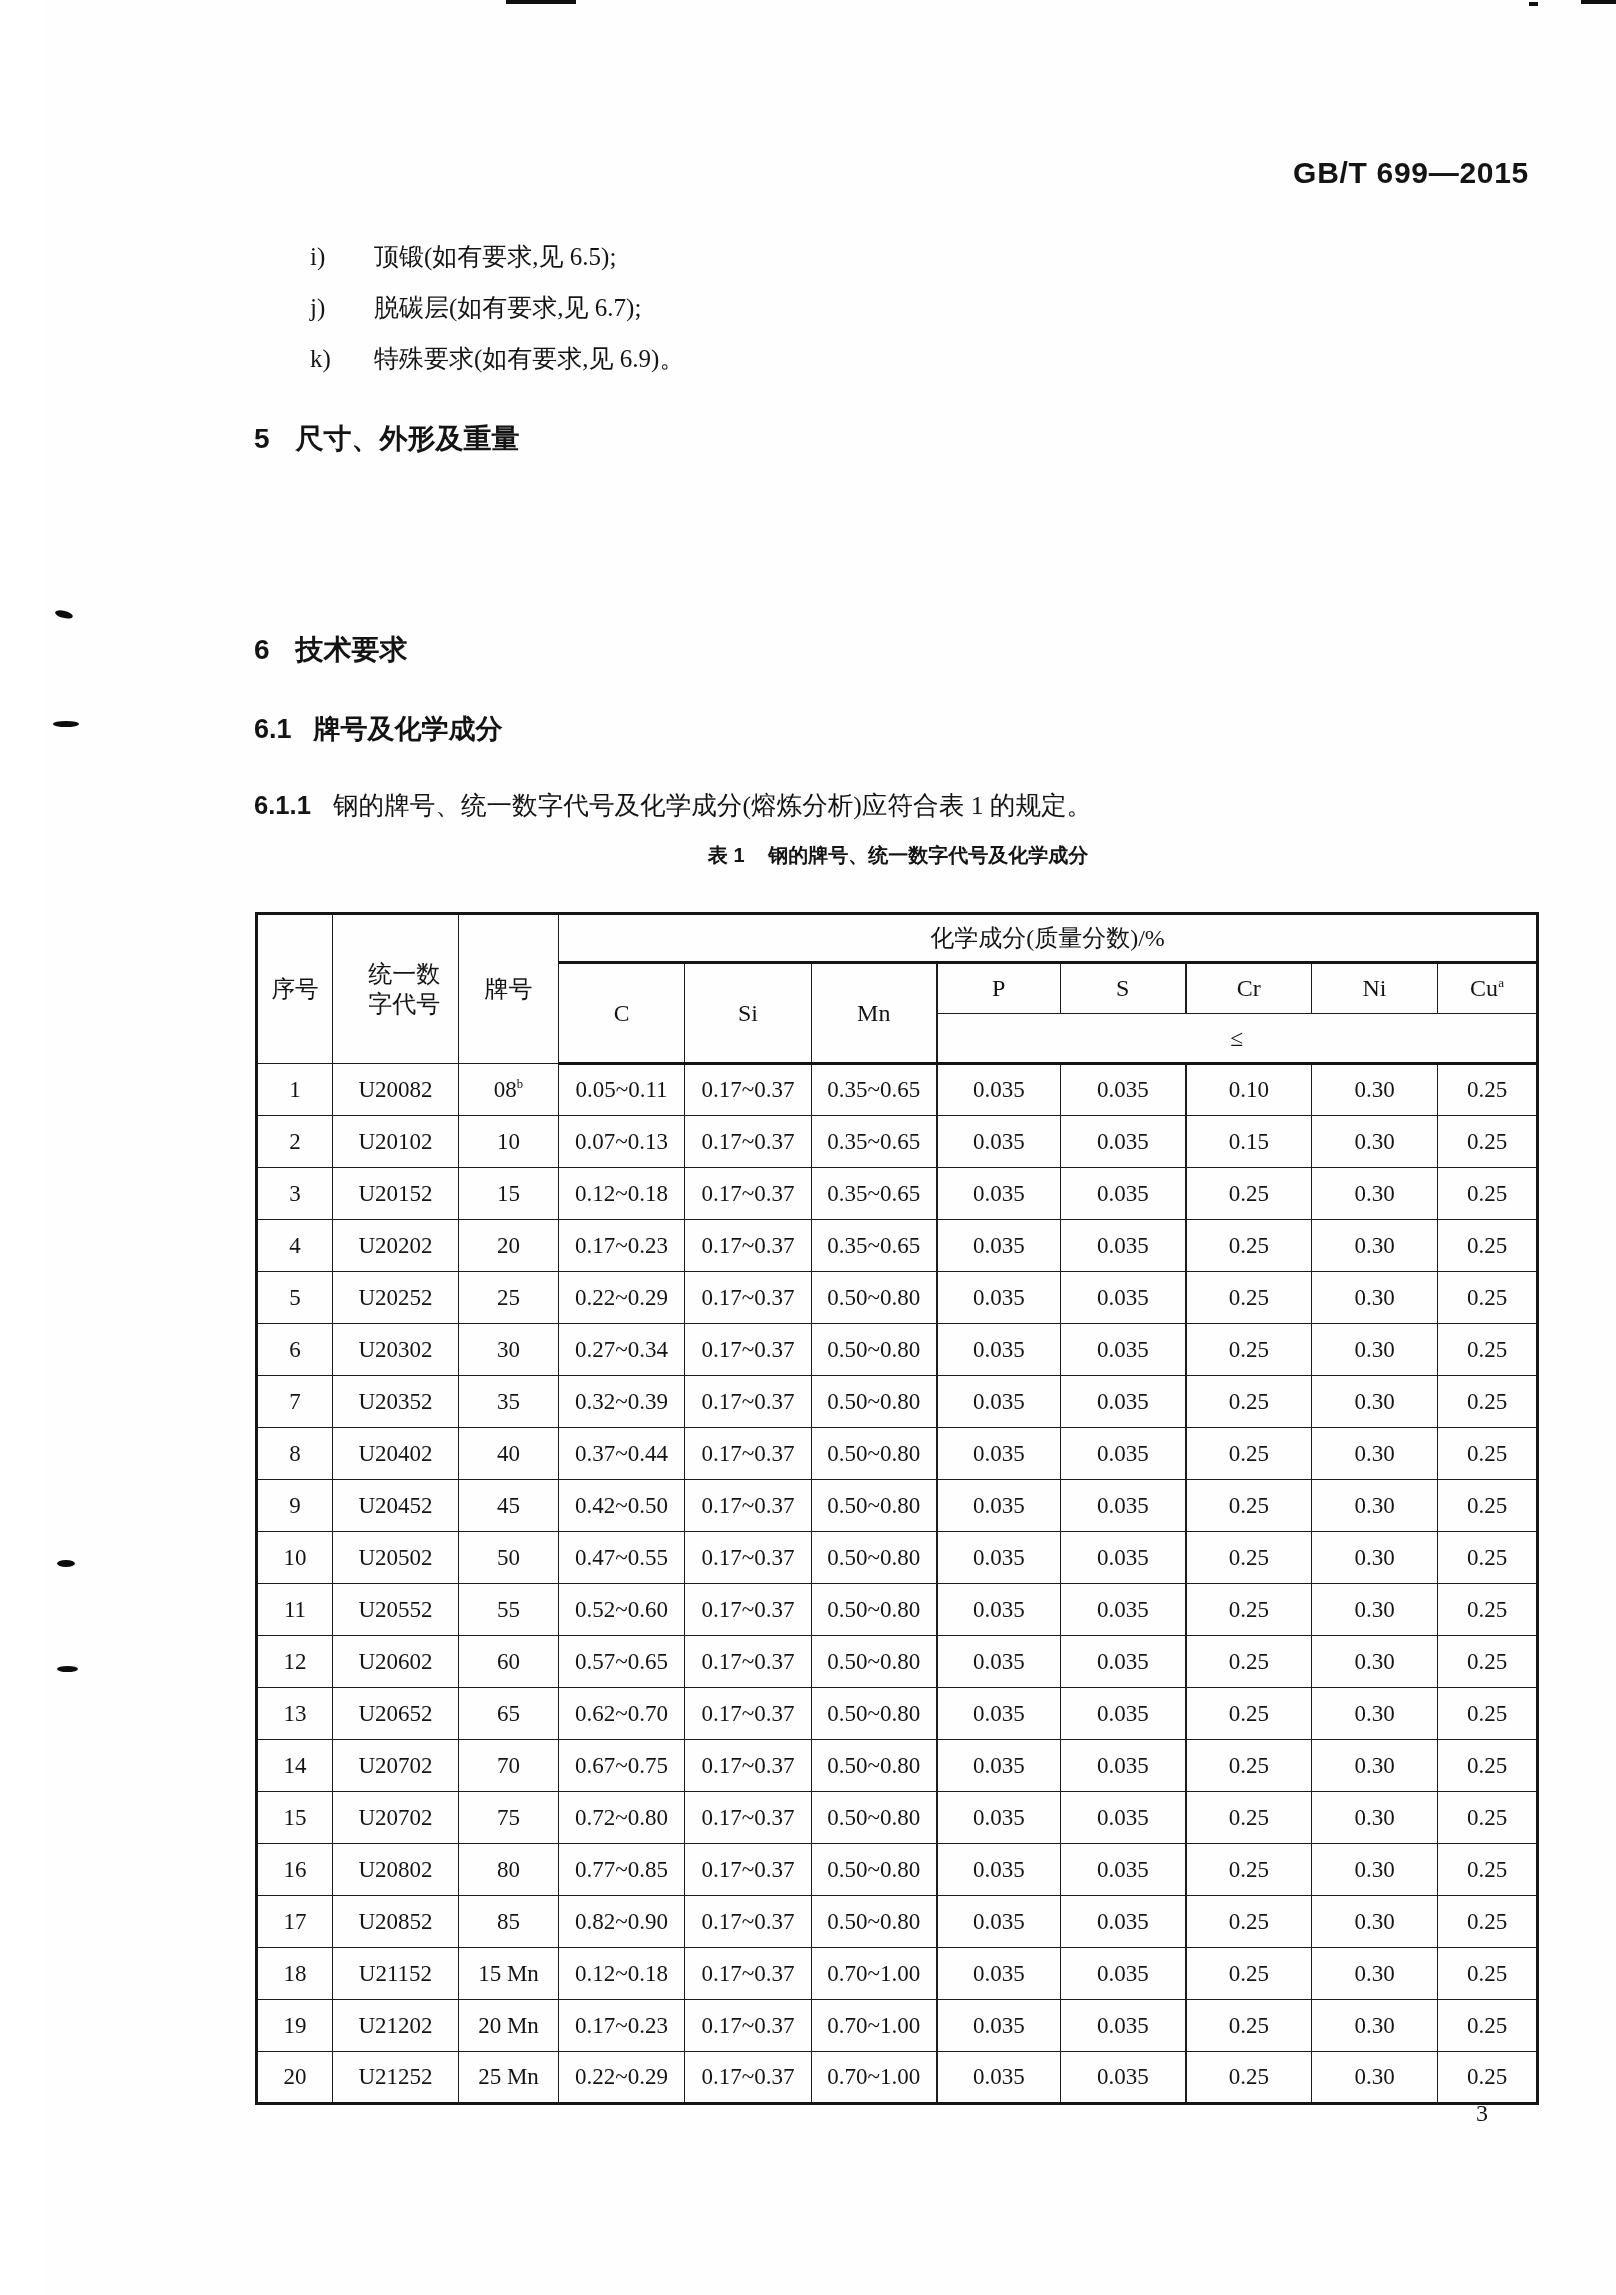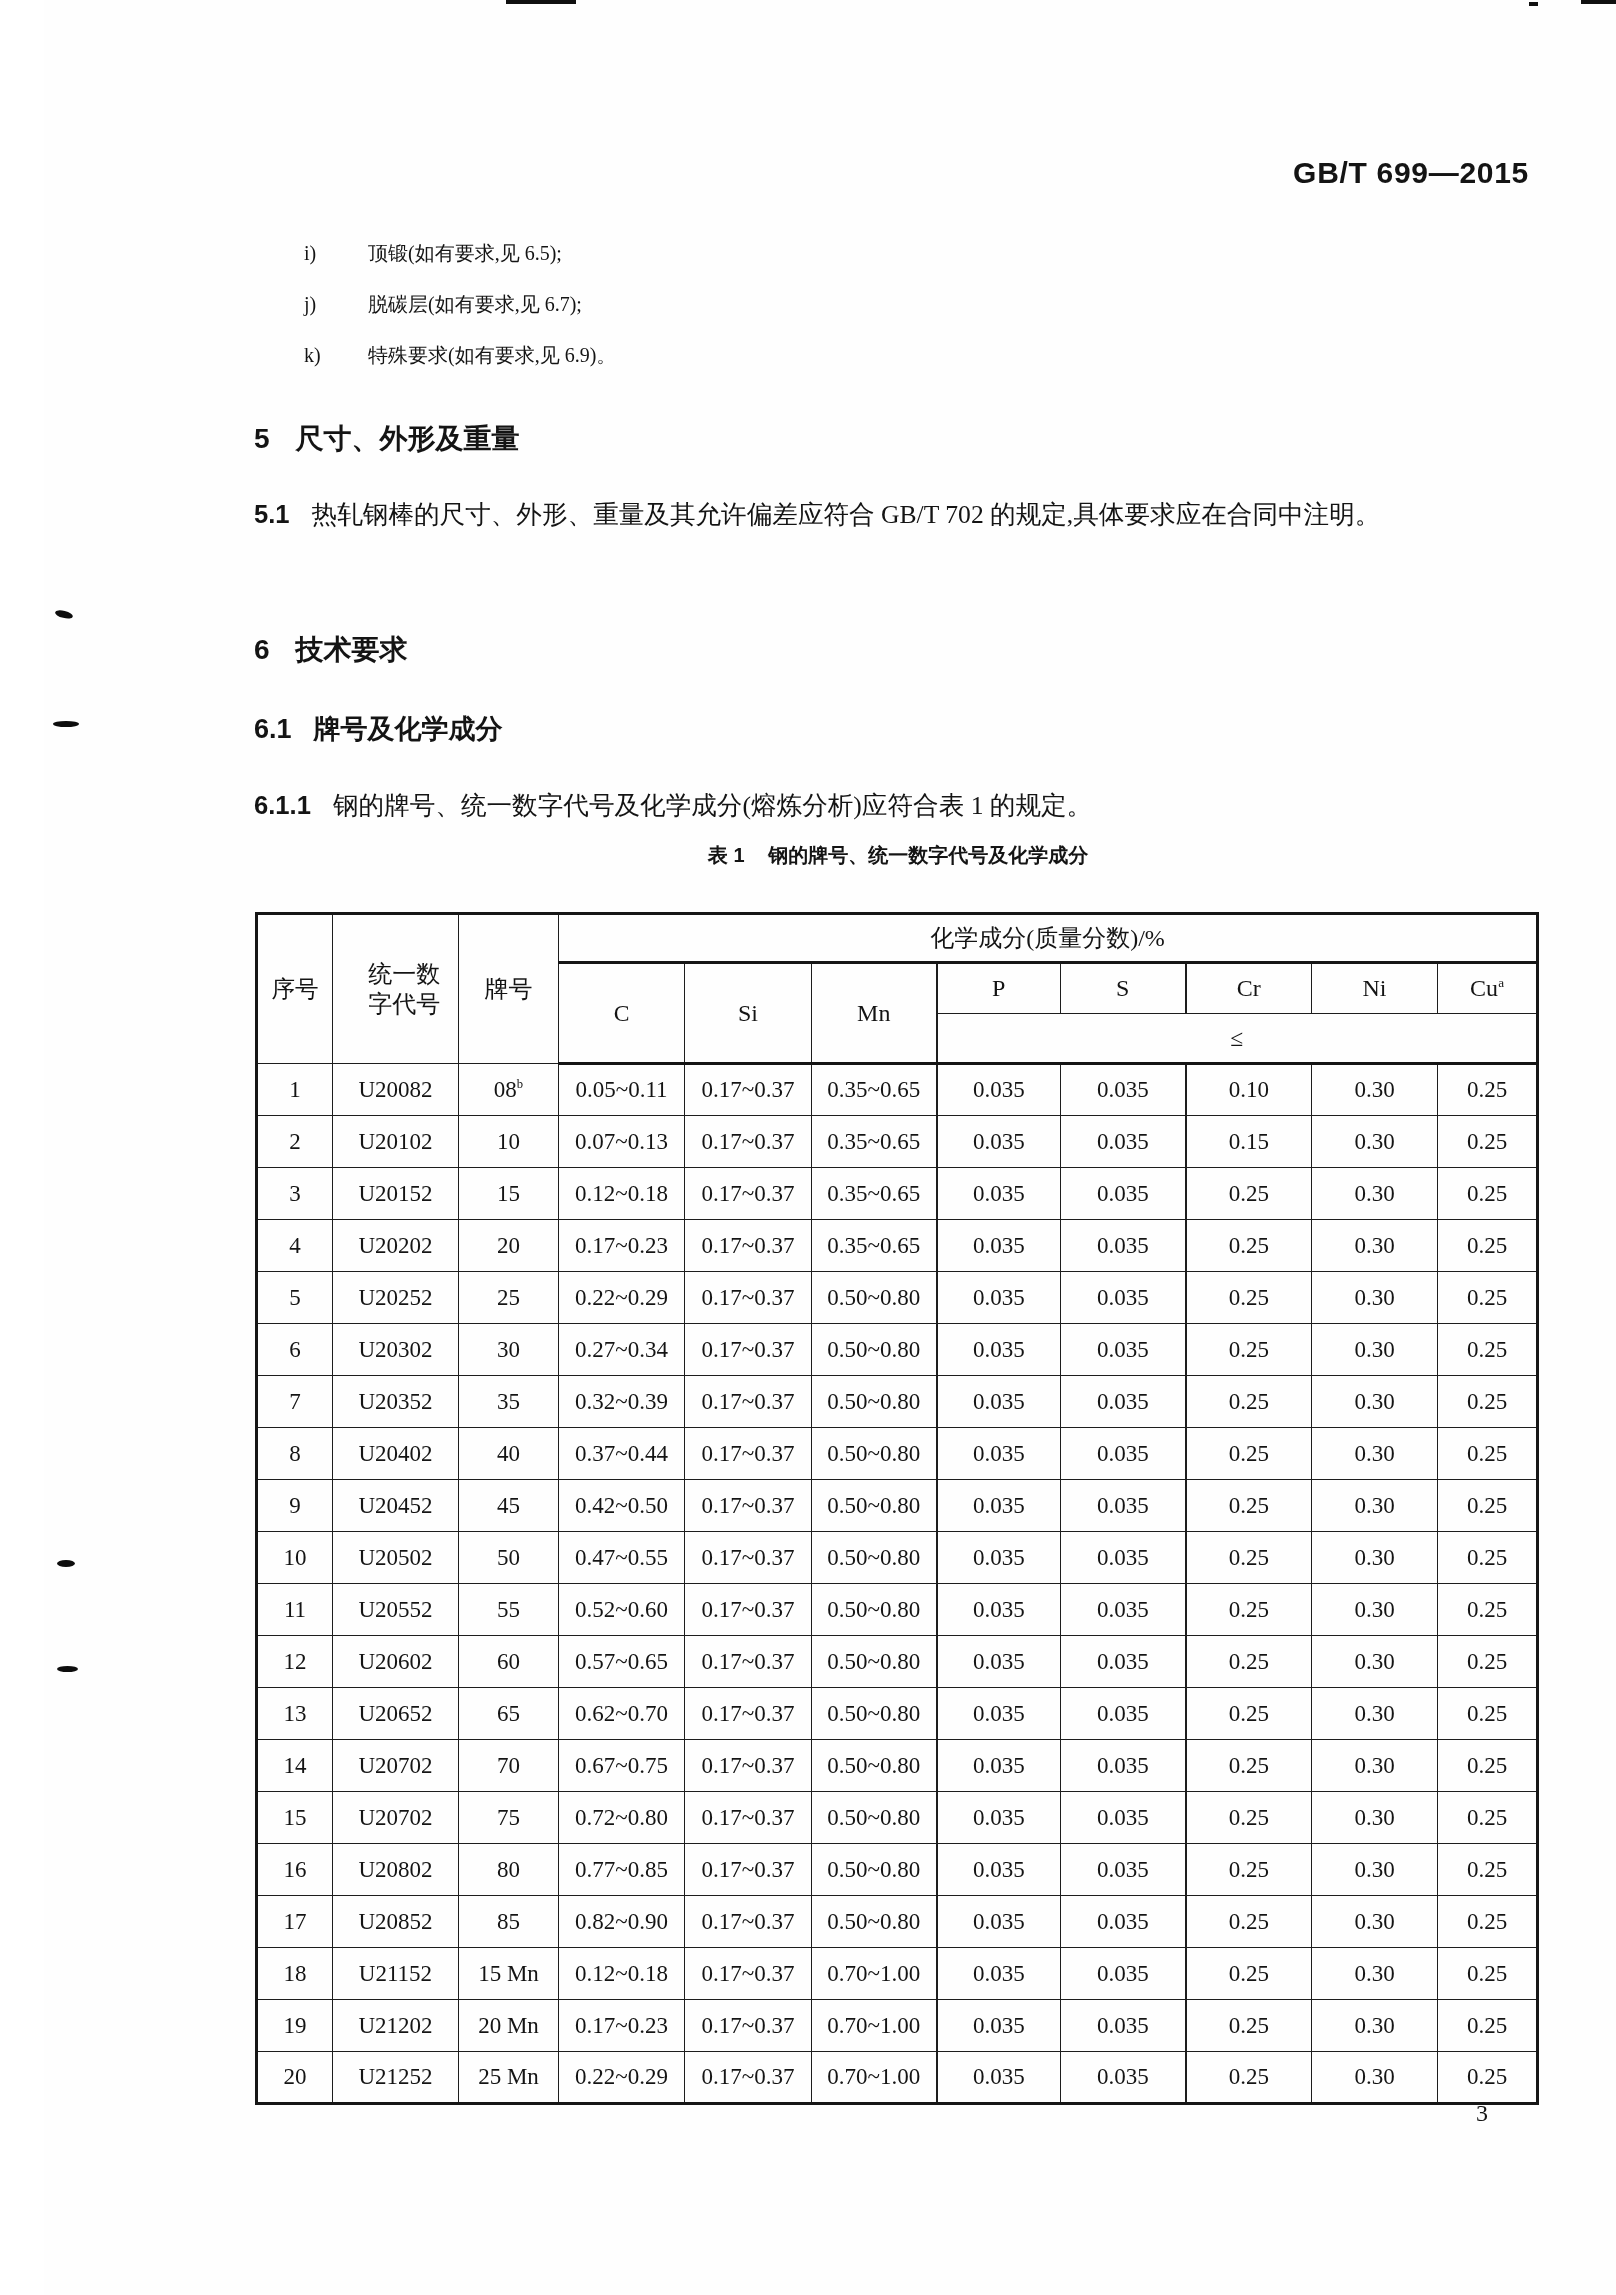--- a/index.html
+++ b/index.html
@@ -14,21 +14,21 @@
   }
   .artifact{position:absolute;background:#101010;}
   .mark{position:absolute;background:#0d0d0d;border-radius:50%;}
 
   .doc-header{
     position:absolute;top:156px;right:131px;
     font-family:"Liberation Sans","DejaVu Sans",sans-serif;
     font-weight:bold;font-size:30px;letter-spacing:0.7px;
   }
 
-  .list-row{position:absolute;left:260px;font-size:20px;white-space:nowrap;}
+  .list-row{position:absolute;left:266px;font-size:25px;white-space:nowrap;}
   .li-marker{display:inline-block;min-width:30px;margin-right:34px;}
 
   .sec-heading{
     position:absolute;left:210px;
     font-family:"Liberation Sans","DejaVu Sans",sans-serif;
     font-weight:bold;font-size:28px;white-space:nowrap;
   }
   .sec-heading .num{margin-right:26px;}
 
   .clause{position:absolute;left:210px;font-size:25.6px;white-space:nowrap;}
@@ -94,23 +94,20 @@
     <span class="li-marker">j)</span><span>脱碳层(如有要求,见 6.7);</span>
   </div>
   <div class="list-row" style="top:342px;">
     <span class="li-marker">k)</span><span>特殊要求(如有要求,见 6.9)。</span>
   </div>
 
   <div class="sec-heading" style="top:420px;">
     <span class="num">5</span><span>尺寸、外形及重量</span>
   </div>
 
-  <div class="clause" style="top:497px;">
-    <span class="num">5.1</span><span>热轧钢棒的尺寸、外形、重量及其允许偏差应符合 GB/T 702 的规定,具体要求应在合同中注明。</span>
-  </div>
 
   <div class="sec-heading" style="top:631px;">
     <span class="num">6</span><span>技术要求</span>
   </div>
 
   <div class="sec-heading" style="top:711px;font-size:27px;text-align:center;">
     <span class="num" style="margin-right:22px;">6.1</span><span>牌号及化学成分</span>
   </div>
 
   <div class="clause" style="top:788px;">

